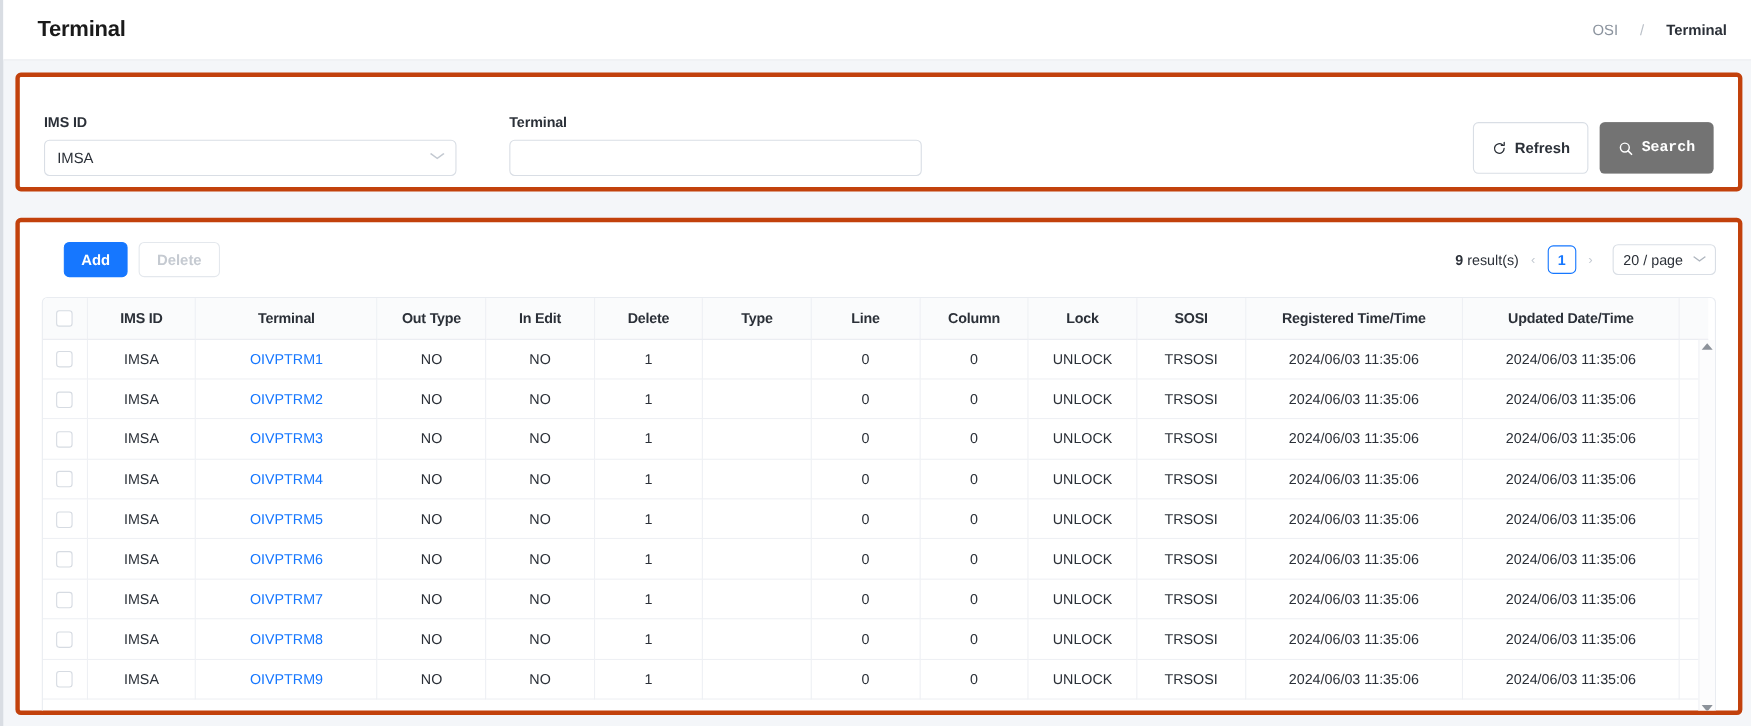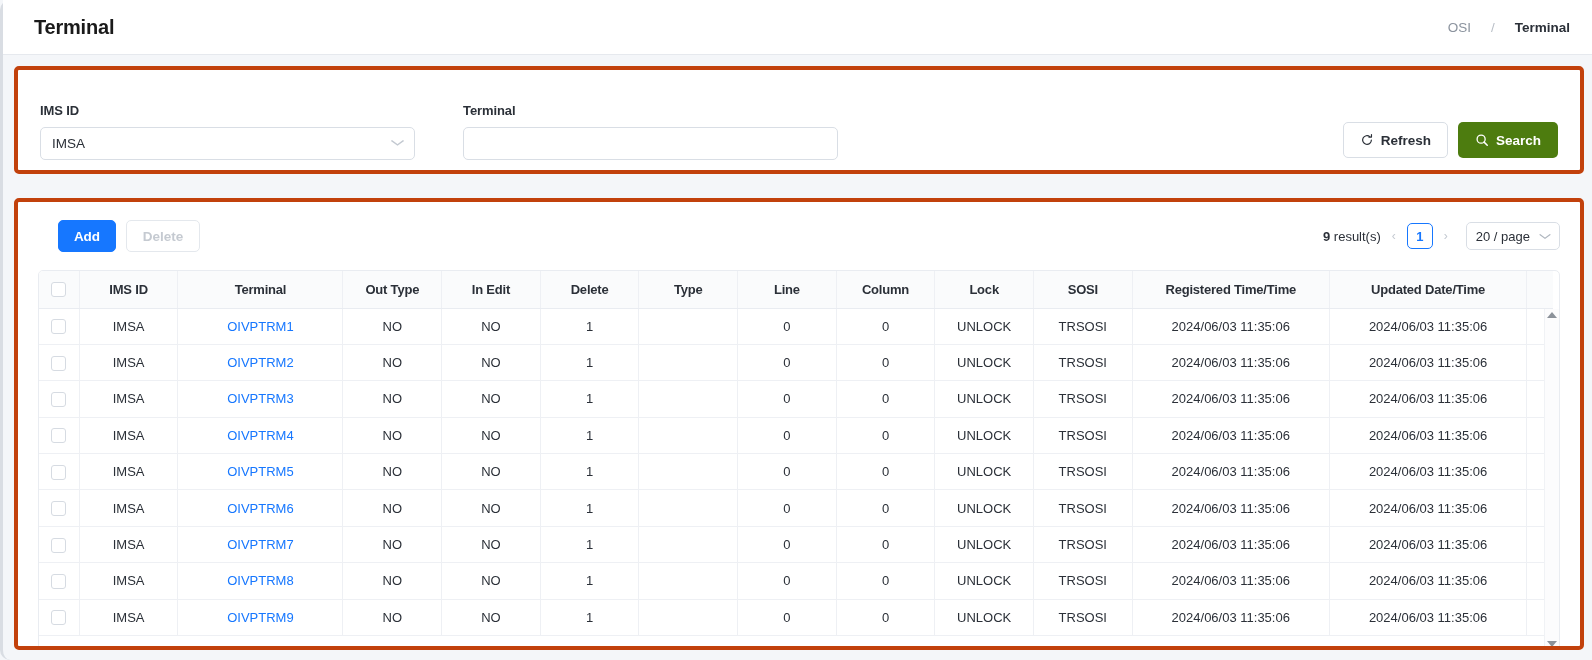--- a/index.html
+++ b/index.html
@@ -10,21 +10,20 @@
     background: #f4f6f9;
     font-family: "Liberation Sans", sans-serif;
     color: #1f2933;
     -webkit-font-smoothing: antialiased;
   }
   .app {
     width: 1592px; height: 660px;
     position: relative;
     border-left: 3px solid #d9dde3;
     background: #f4f6f9;
-    border-radius: 10px;
   }
 
   
   .page-header {
     height: 55px;
     background: #ffffff;
     border-bottom: 1px solid #e6e9ee;
     display: flex;
     align-items: center;
     justify-content: space-between;
@@ -91,43 +90,44 @@
     transform: scaleX(1.35);
   }
   .search-actions {
     margin-left: auto;
     display: flex;
     align-items: center;
     gap: 10px;
     padding-bottom: 2px;
   }
   .btn {
-    height: 36px;
+    height: 47px;
     border-radius: 5px;
     display: inline-flex;
     align-items: center;
     justify-content: center;
     gap: 7px;
     font-size: 13.5px;
     font-weight: bold;
     cursor: pointer;
     padding: 0 16px;
     border: 1px solid transparent;
     white-space: nowrap;
   }
   .btn-ghost {
     background: #fff;
     border-color: #d9dee5;
     color: #2b3038;
     min-width: 96px;
   }
   .btn-primary {
-    background: #4d7c0f;
+    background: #737373;
     color: #ffffff;
     min-width: 96px;
+    font-family: Liberation Mono, monospace;
   }
   .ico { display: inline-flex; width: 14px; height: 14px; }
 
   
   .table-card {
     position: absolute;
     left: 11px; top: 198px;
     width: 1570px; height: 452px;
     padding: 16px 20px 0 20px;
     overflow: hidden;

